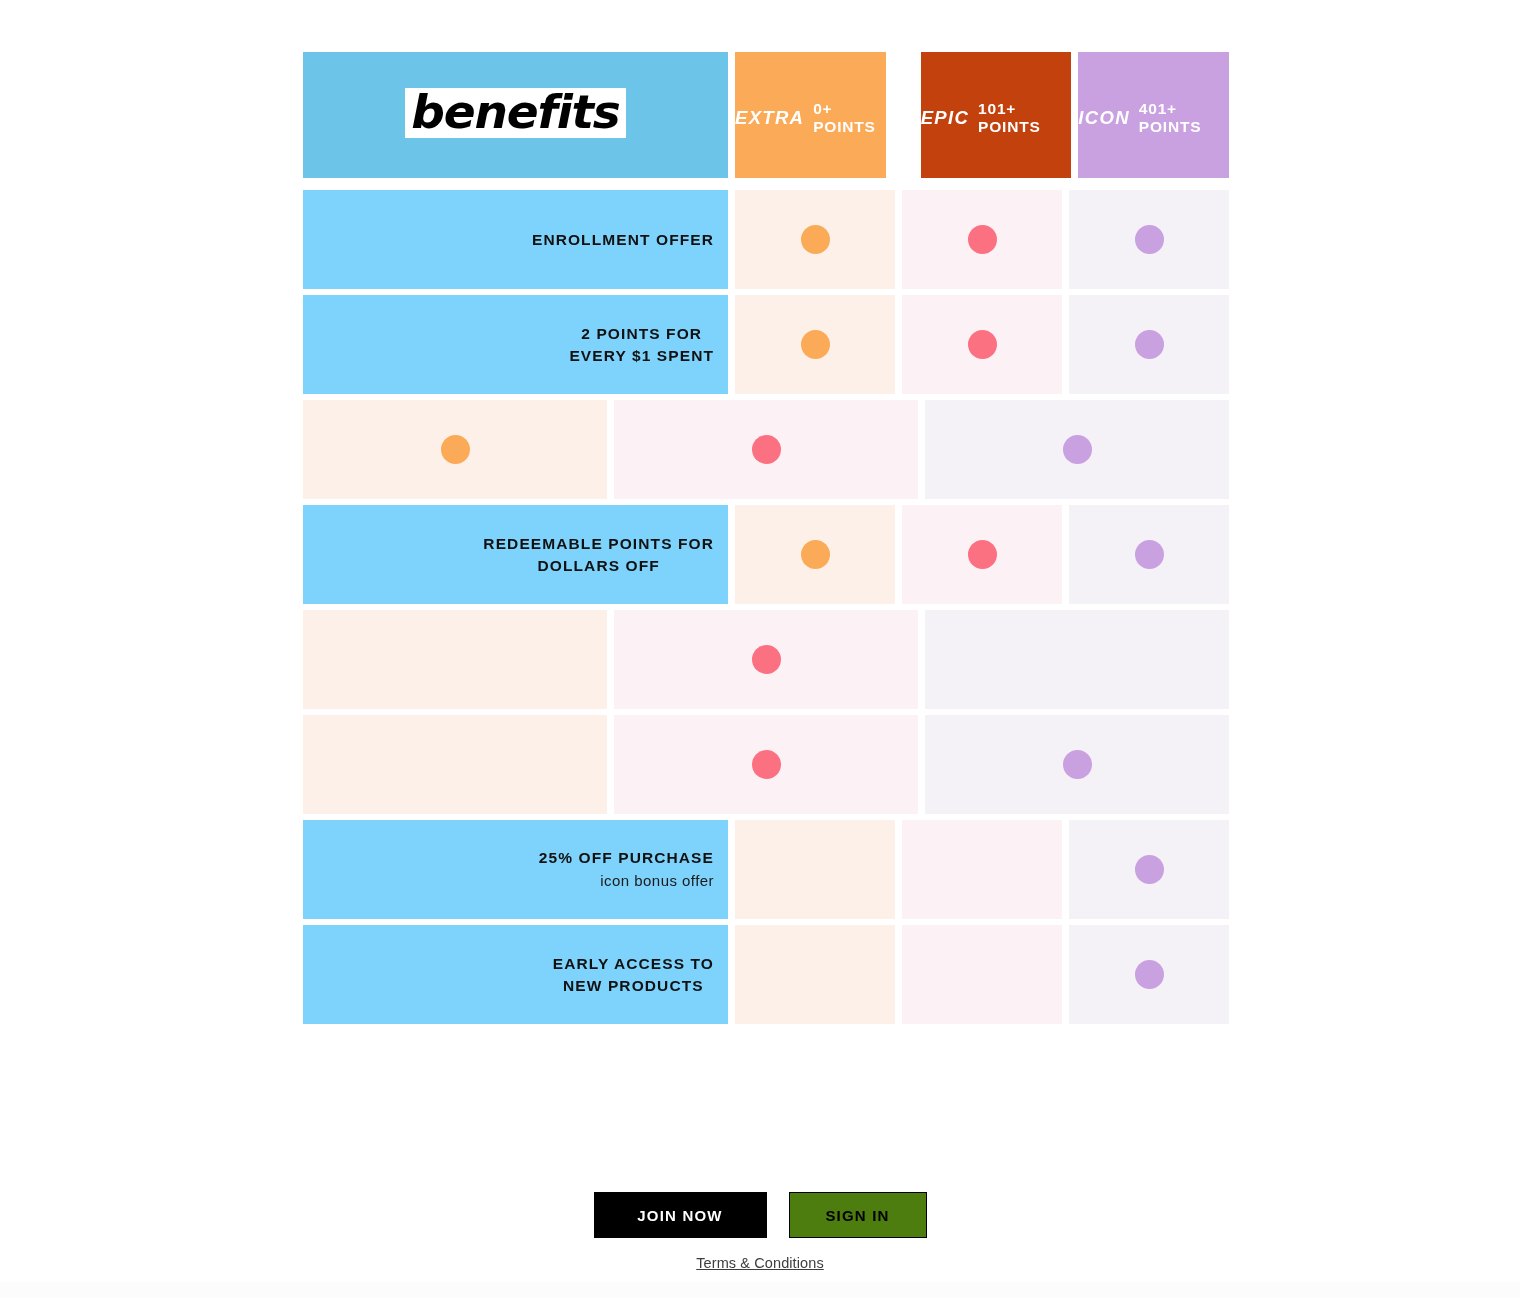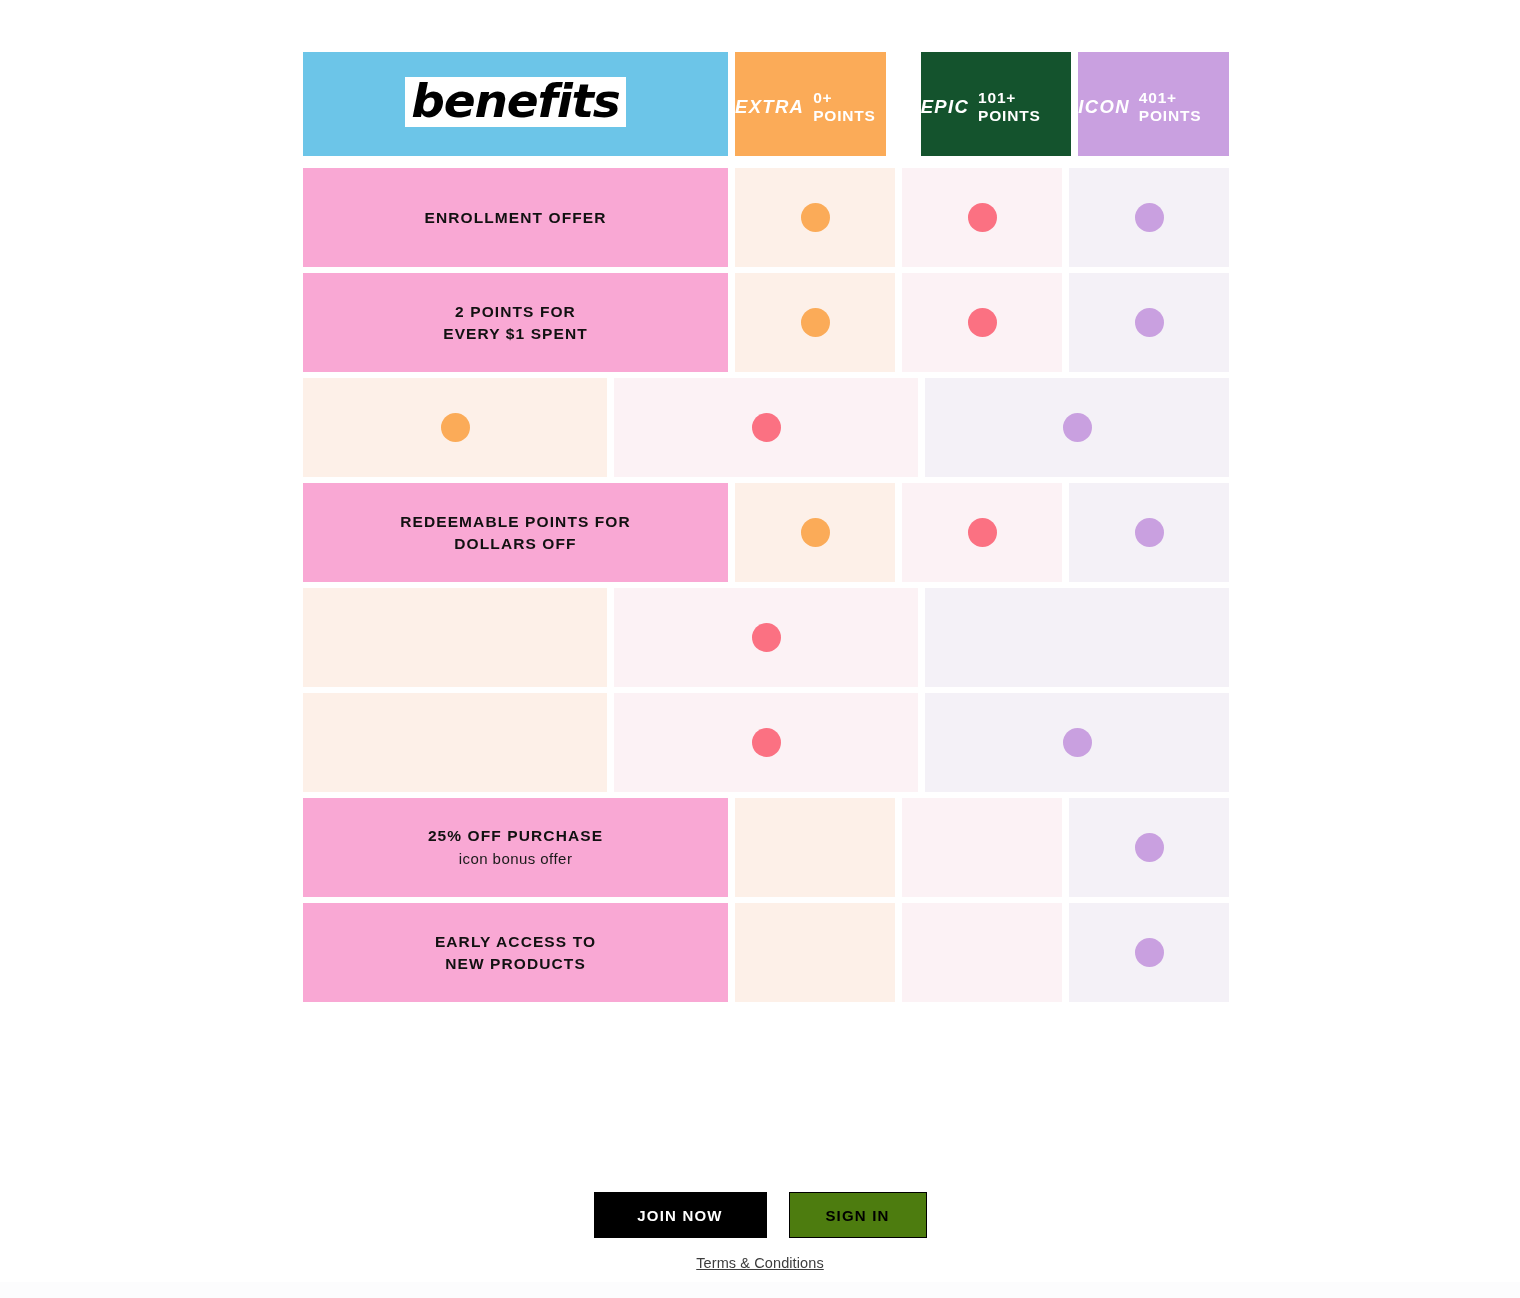--- a/index.html
+++ b/index.html
@@ -29,30 +29,30 @@
     flex-direction: column;
     gap: 6px;
   }
 
   .trow {
     display: flex;
     gap: 7px;
     height: 99px;
   }
 
-  .trow.header-row { height: 104px; }
+  .trow.header-row { height: 126px; }
 
   
   .label-cell {
     width: 425px;
     flex: 0 0 425px;
-    background: #f9a8d4;
+    background: #7dd3fc;
     display: flex;
     flex-direction: column;
-    align-items: center;
+    align-items: flex-end;
     justify-content: center;
     text-align: center;
     padding: 0 14px;
   }
 
   .label-main {
     font-size: 15.5px;
     font-weight: 700;
     letter-spacing: 1.1px;
     color: #111111;
@@ -203,21 +203,21 @@
   <div class="tier-table">
 
     <div class="trow header-row">
       <div class="brand-cell" style="background: rgb(108, 197, 232);">
         <span class="brand-wordmark">benefits</span>
       </div>
       <div class="tier-cell tier-head" style="background: rgb(251, 171, 88);">
         <span class="tier-name">EXTRA</span>
         <span class="tier-points">0+ POINTS</span>
       </div>
-      <div class="tier-cell tier-head" style="background: #14532d; margin-left: 28px;">
+      <div class="tier-cell tier-head" style="background: #c2410c; margin-left: 28px;">
         <span class="tier-name">EPIC</span>
         <span class="tier-points">101+ POINTS</span>
       </div>
       <div class="tier-cell tier-head" style="background: rgb(201, 160, 224);">
         <span class="tier-name">ICON</span>
         <span class="tier-points">401+ POINTS</span>
       </div>
     </div>
 
     <div id="rows-host" style="display: flex; flex-direction: column; gap: 6px; margin-top: 6px;">

